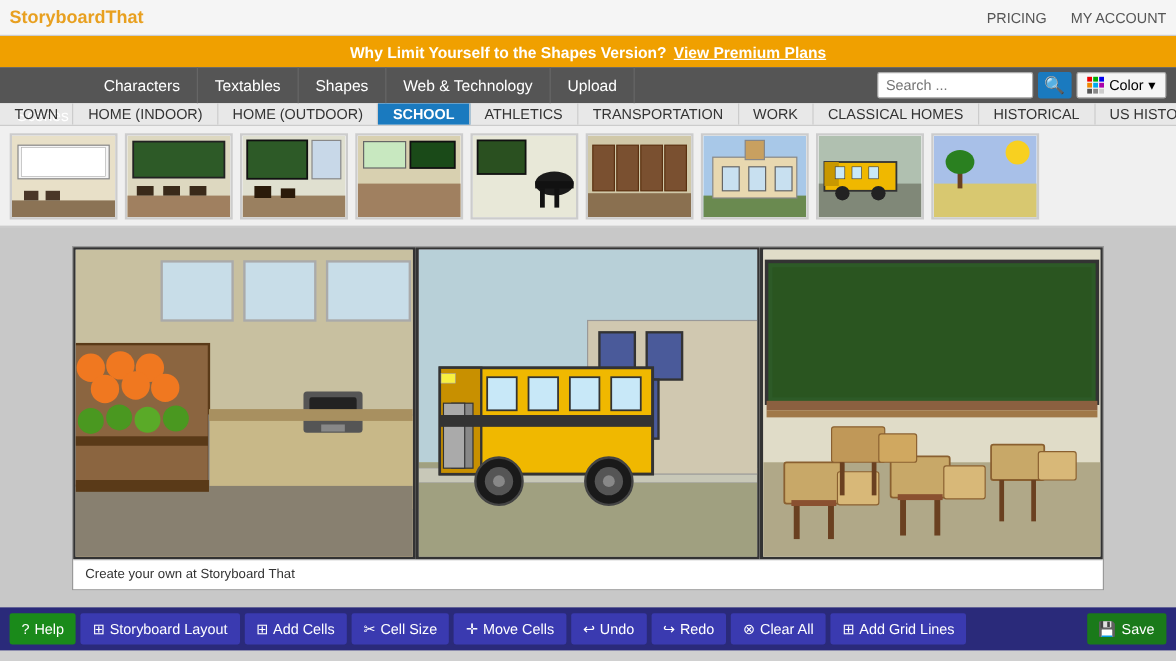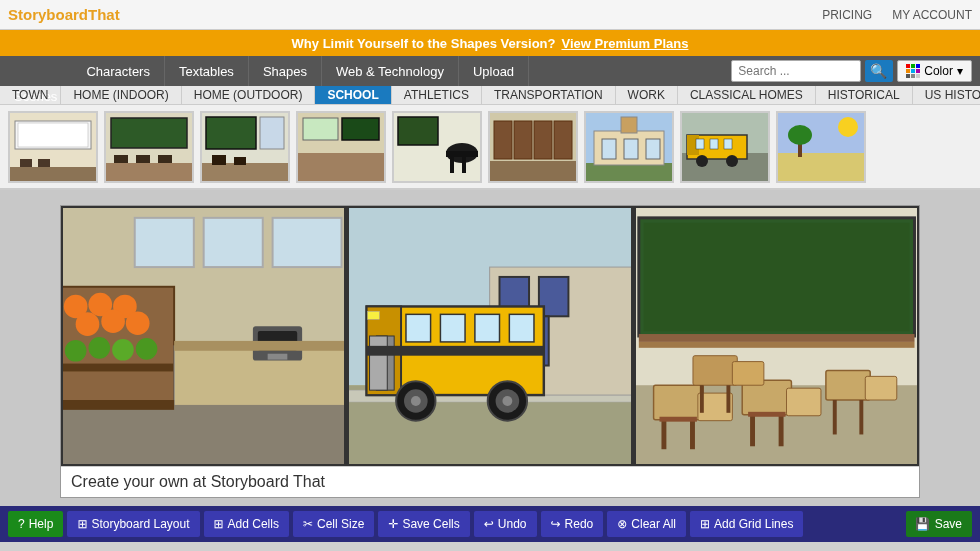--- a/index.html
+++ b/index.html
@@ -35,21 +35,21 @@
     
     #thumb-strip { background: #f0f0f0; height: 85px; display: flex; align-items: center; padding: 4px 8px; gap: 6px; overflow-x: auto; border-bottom: 2px solid #ccc; }
     .thumb-item { width: 90px; height: 72px; flex-shrink: 0; border: 2px solid #ccc; background: #fff; cursor: pointer; display: flex; align-items: center; justify-content: center; overflow: hidden; }
 
     
     #main-area { background: #c8c8c8; padding: 15px; display: flex; align-items: flex-start; justify-content: center; height: calc(551px - 30px - 26px - 30px - 28px - 85px - 36px); position: relative; }
     #storyboard { background: #fff; border: 1px solid #999; width: 860px; display: flex; flex-direction: column; }
     #storyboard-cells { display: flex; height: 260px; }
     .cell { flex: 1; border: 2px solid #333; position: relative; overflow: hidden; }
     .cell + .cell { border-left: 3px solid #333; }
-    #caption-bar { padding: 6px 10px; font-size: 16px; color: #333; border-top: 1px solid #ccc; }
+    #caption-bar { padding: 6px 10px; font-size: 11px; color: #333; border-top: 1px solid #ccc; }
 
     
     #cell1 { background: linear-gradient(to bottom, #c8c0a0 0%, #e0d8b0 40%, #a08060 60%, #806040 100%); }
     
     #cell2 { background: linear-gradient(to bottom, #b0c8e0 0%, #c8e0b0 50%, #a8a888 100%); }
     
     #cell3 { background: linear-gradient(to bottom, #e8e8d8 0%, #d8d0b8 60%, #b8b090 100%); }
 
     
     #bottom-toolbar { background: #2a2a7a; height: 36px; display: flex; align-items: center; gap: 4px; padding: 0 8px; }
@@ -374,21 +374,21 @@
   <button class="tool-btn">
     <span>⊞</span>
     <span>Add Cells</span>
   </button>
   <button class="tool-btn">
     <span>✂</span>
     <span>Cell Size</span>
   </button>
   <button class="tool-btn">
     <span>✛</span>
-    <span>Save Cells</span>
+    <span>Move Cells</span>
   </button>
   <button class="tool-btn">
     <span>↩</span>
     <span>Undo</span>
   </button>
   <button class="tool-btn">
     <span>↪</span>
     <span>Redo</span>
   </button>
   <button class="tool-btn">

